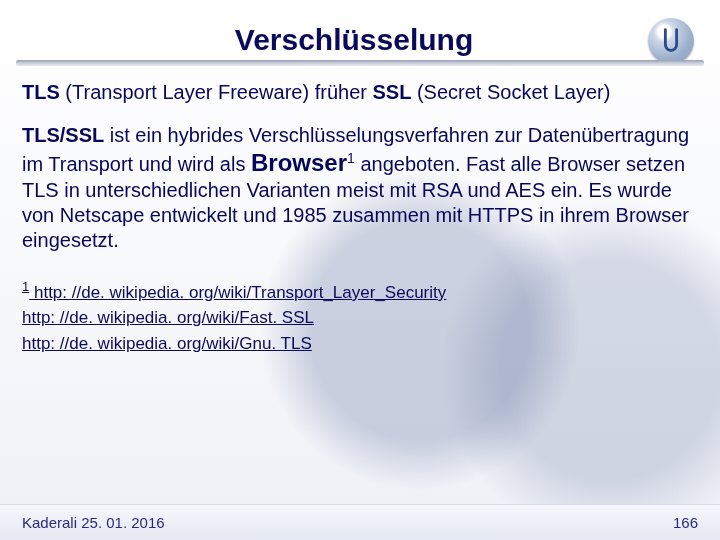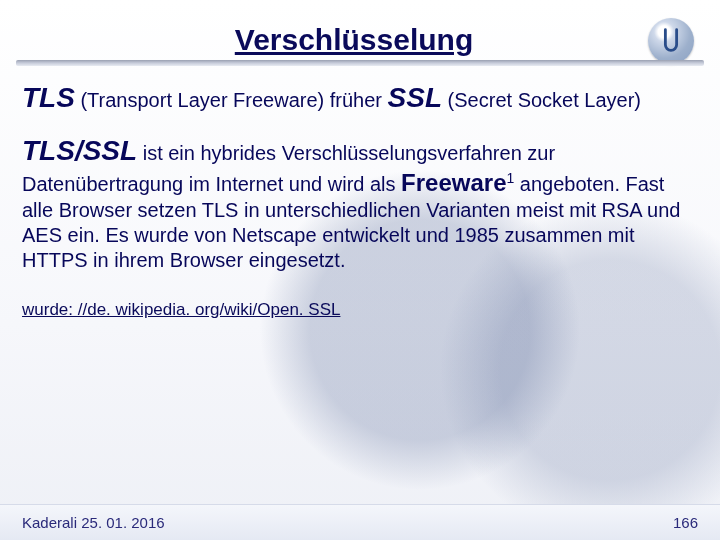--- a/index.html
+++ b/index.html
@@ -14,21 +14,20 @@
       linear-gradient(#ffffff, #f6f7fb 60%, #eef0f6);
     color: #0a0a5a;
   }
   .header {
     position: absolute;
     top: 10px; left: 0; right: 12px;
     height: 60px;
     display: flex;
     align-items: center;
     justify-content: center;
-    text-decoration: underline;
   }
   .title {
     font-size: 30px;
     font-weight: 700;
     color: #0a0a5a;
     width: 100%;
     text-align: center;
   }
   .logo {
     position: absolute;
@@ -45,21 +44,21 @@
     left: 16px; right: 16px; top: 60px;
     height: 6px;
     background: linear-gradient(#9aa0b2, #c7ccda 50%, #e8ebf2);
     border-radius: 2px;
   }
   .content {
     position: absolute;
     left: 22px; right: 22px; top: 80px; bottom: 60px;
   }
   .para { font-size: 20px; line-height: 1.25; color: #07075a; margin-bottom: 18px; }
-  .para .strong { font-size: 28px; font-weight: 800; font-style: italic; }
+  .para .strong { font-size: 20px; font-weight: 800; }
   .para .mixed { font-size: 24px; font-weight: 800; }
   .para sup { font-size: 14px; vertical-align: super; }
   .links { font-size: 17px; line-height: 1.5; margin-top: 24px; }
   .links a, .links .link-text { color: #0a0a5a; text-decoration: underline; }
   .links sup { font-size: 13px; vertical-align: super; text-decoration: underline; }
   .footer {
     position: absolute;
     left: 0; right: 0; bottom: 0; height: 36px;
     background: linear-gradient(#f4f6fb, #e5e9f3);
     border-top: 1px solid #d6dbe9;
@@ -83,26 +82,32 @@
   </div>
   <div class="title-rule"></div>
 
   <div class="content">
 
     <p class="para">
       <span class="strong">TLS</span><span> (Transport Layer Freeware) früher </span><span class="strong">SSL</span><span> (Secret Socket Layer)</span>
     </p>
 
     <p class="para">
-      <span class="strong">TLS/SSL</span><span> ist ein hybrides Verschlüsselungsverfahren zur Datenübertragung im Internet und wird als </span><span class="mixed">Freeware</span><sup>1</sup><span> angeboten. Fast alle Browser setzen TLS in unterschiedlichen Varianten meist mit RSA und AES ein. Es wurde von Netscape entwickelt und 1985 zusammen mit HTTPS in ihrem Browser eingesetzt.</span>
+      <span class="strong">TLS/SSL</span><span> ist ein hybrides Verschlüsselungsverfahren zur Datenübertragung im Transport und wird als </span><span class="mixed">Browser</span><sup>1</sup><span> angeboten. Fast alle Browser setzen TLS in unterschiedlichen Varianten meist mit RSA und AES ein. Es wurde von Netscape entwickelt und 1985 zusammen mit HTTPS in ihrem Browser eingesetzt.</span>
     </p>
 
     <div class="links">
       <div>
-        <a href="#" class="link-text">wurde: //de. wikipedia. org/wiki/Open. SSL</a>
+        <sup class="link-text">1</sup><a href="#" class="link-text"> http: //de. wikipedia. org/wiki/Transport_Layer_Security</a>
+      </div>
+      <div>
+        <a href="#" class="link-text">http: //de. wikipedia. org/wiki/Fast. SSL</a>
+      </div>
+      <div>
+        <a href="#" class="link-text"> http: //de. wikipedia. org/wiki/Gnu. TLS</a>
       </div>
     </div>
 
   </div>
 
   <div class="footer">
     <span>Kaderali 25. 01. 2016</span>
     <span>166</span>
   </div>
 

